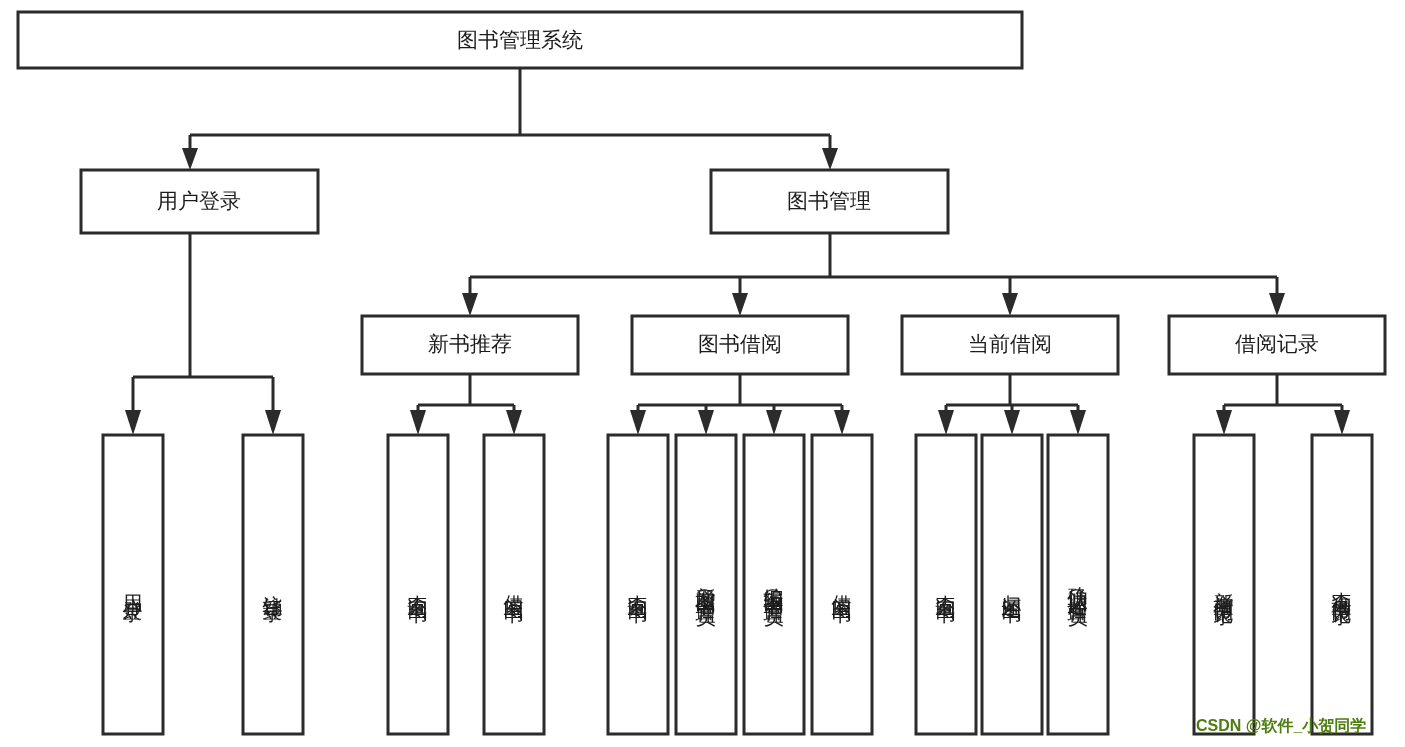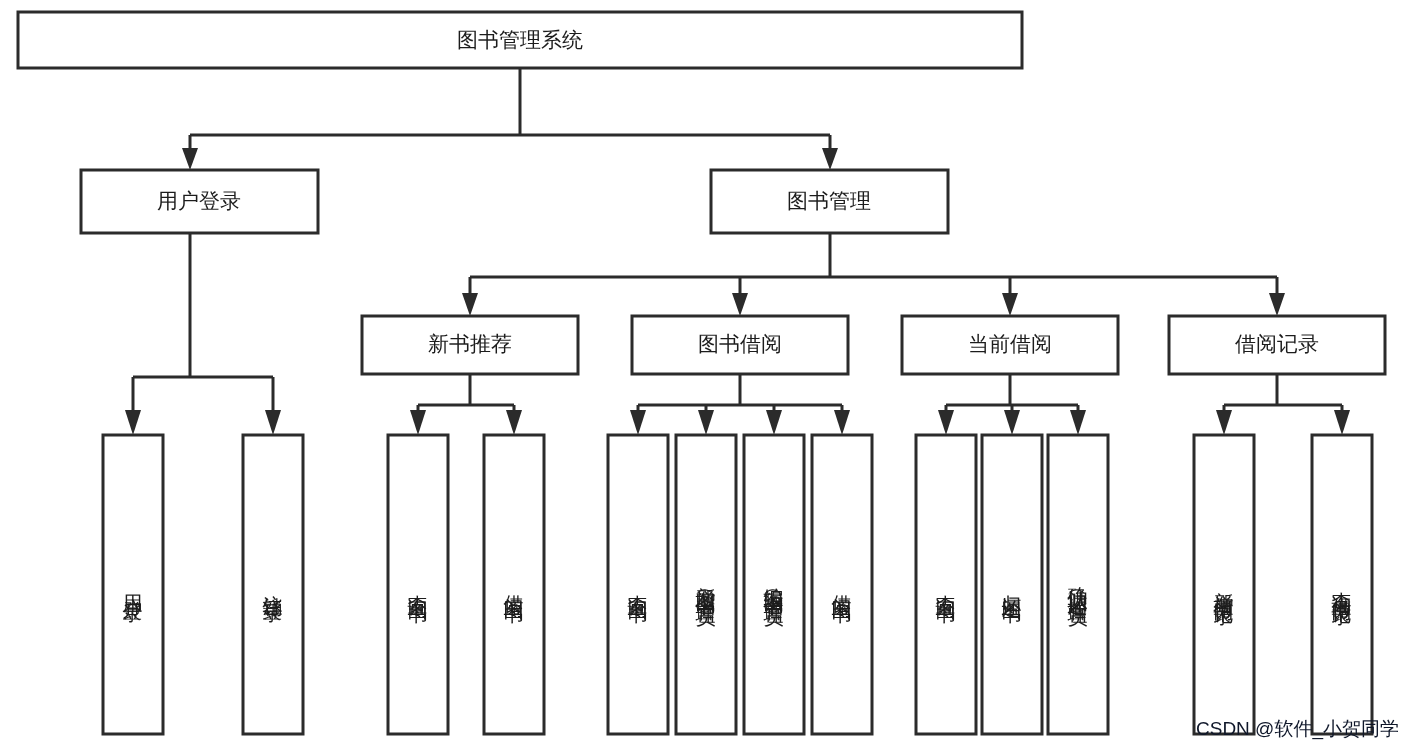--- a/index.html
+++ b/index.html
@@ -62,24 +62,25 @@
     white-space: nowrap;
     display: flex;
     align-items: center;
     justify-content: center;
     pointer-events: none;
     user-select: none;
   }
   .watermark {
     position: absolute;
     font-family: "Liberation Sans", "DejaVu Sans", sans-serif;
-    font-size: 19px;
-    color: #0f172a;
+    font-size: 16px;
+    color: #4d7c0f;
     white-space: nowrap;
     user-select: none;
+    font-weight: bold;
   }
 </style>
 </head>
 <body>
 
 <div id="diagram-root">
 
   <svg id="flow-svg" viewBox="0 0 1405 747">
 
     <g>

